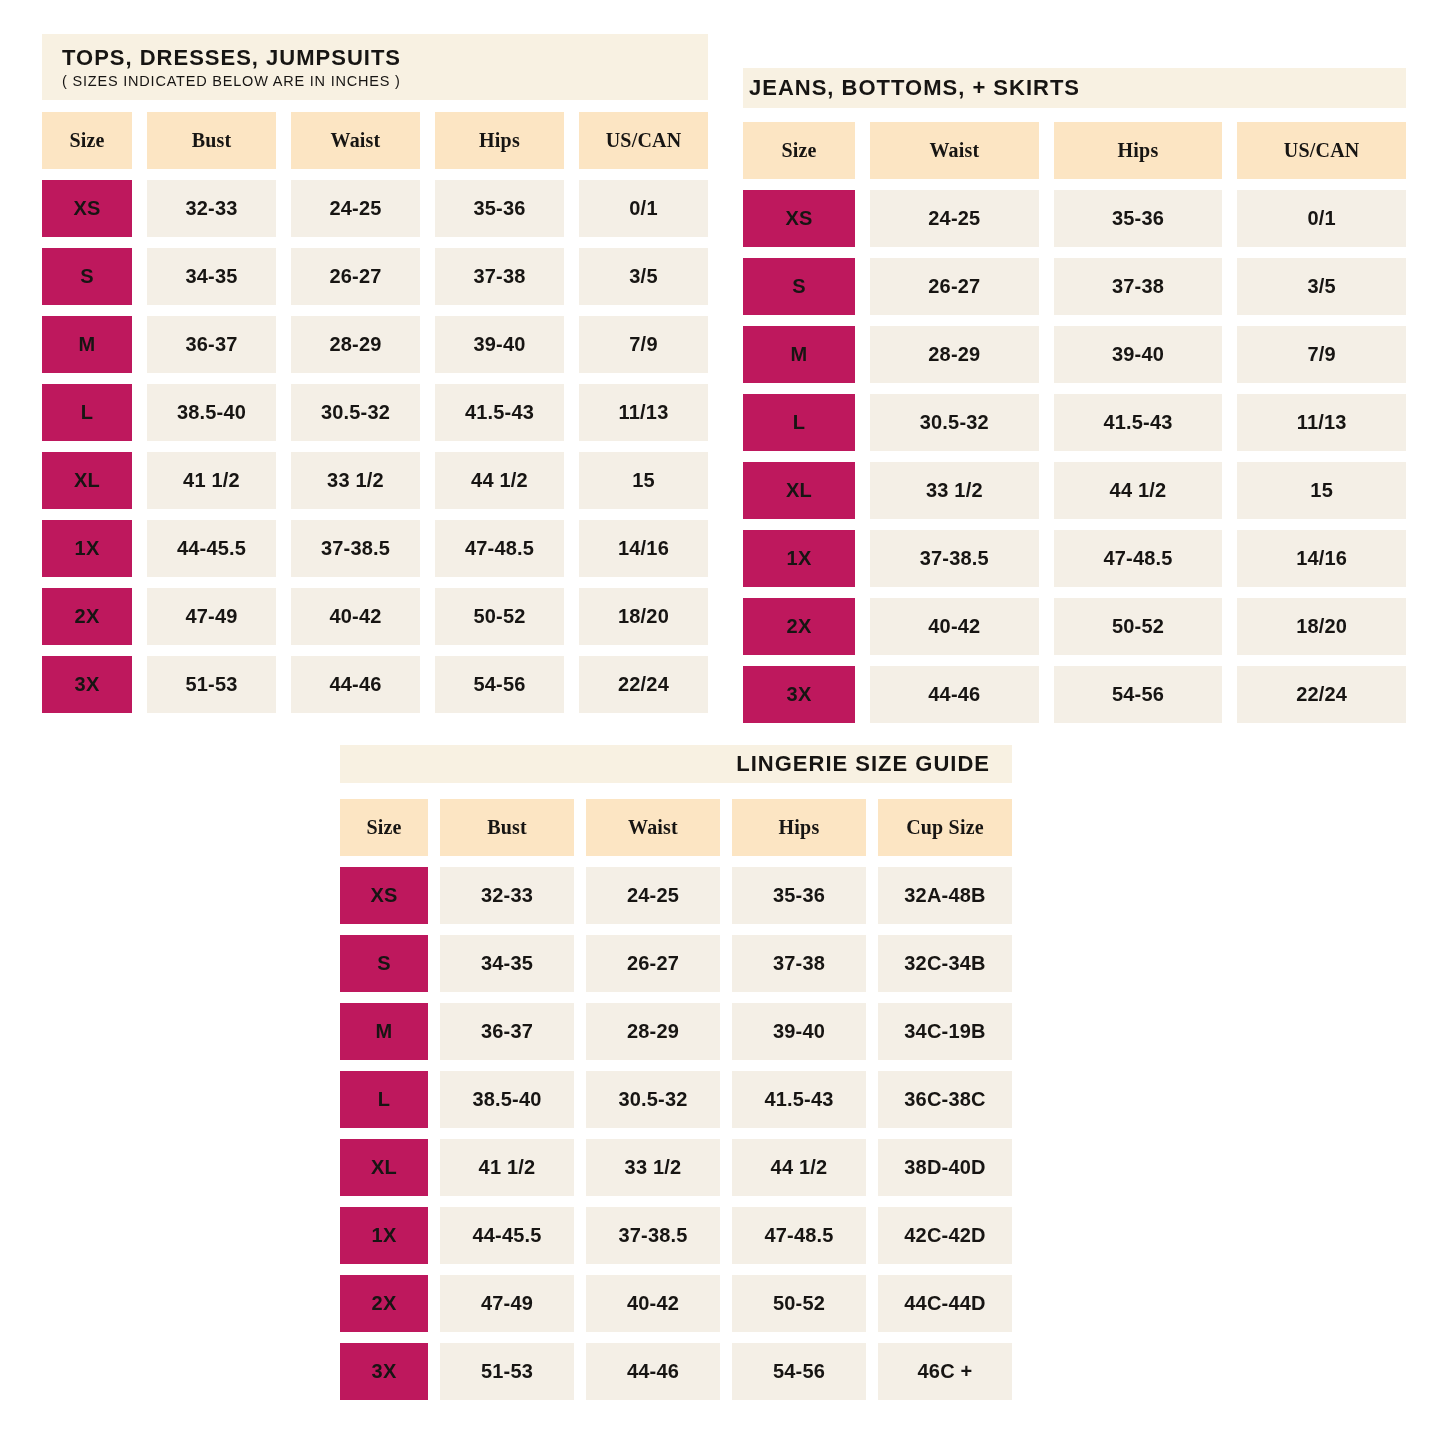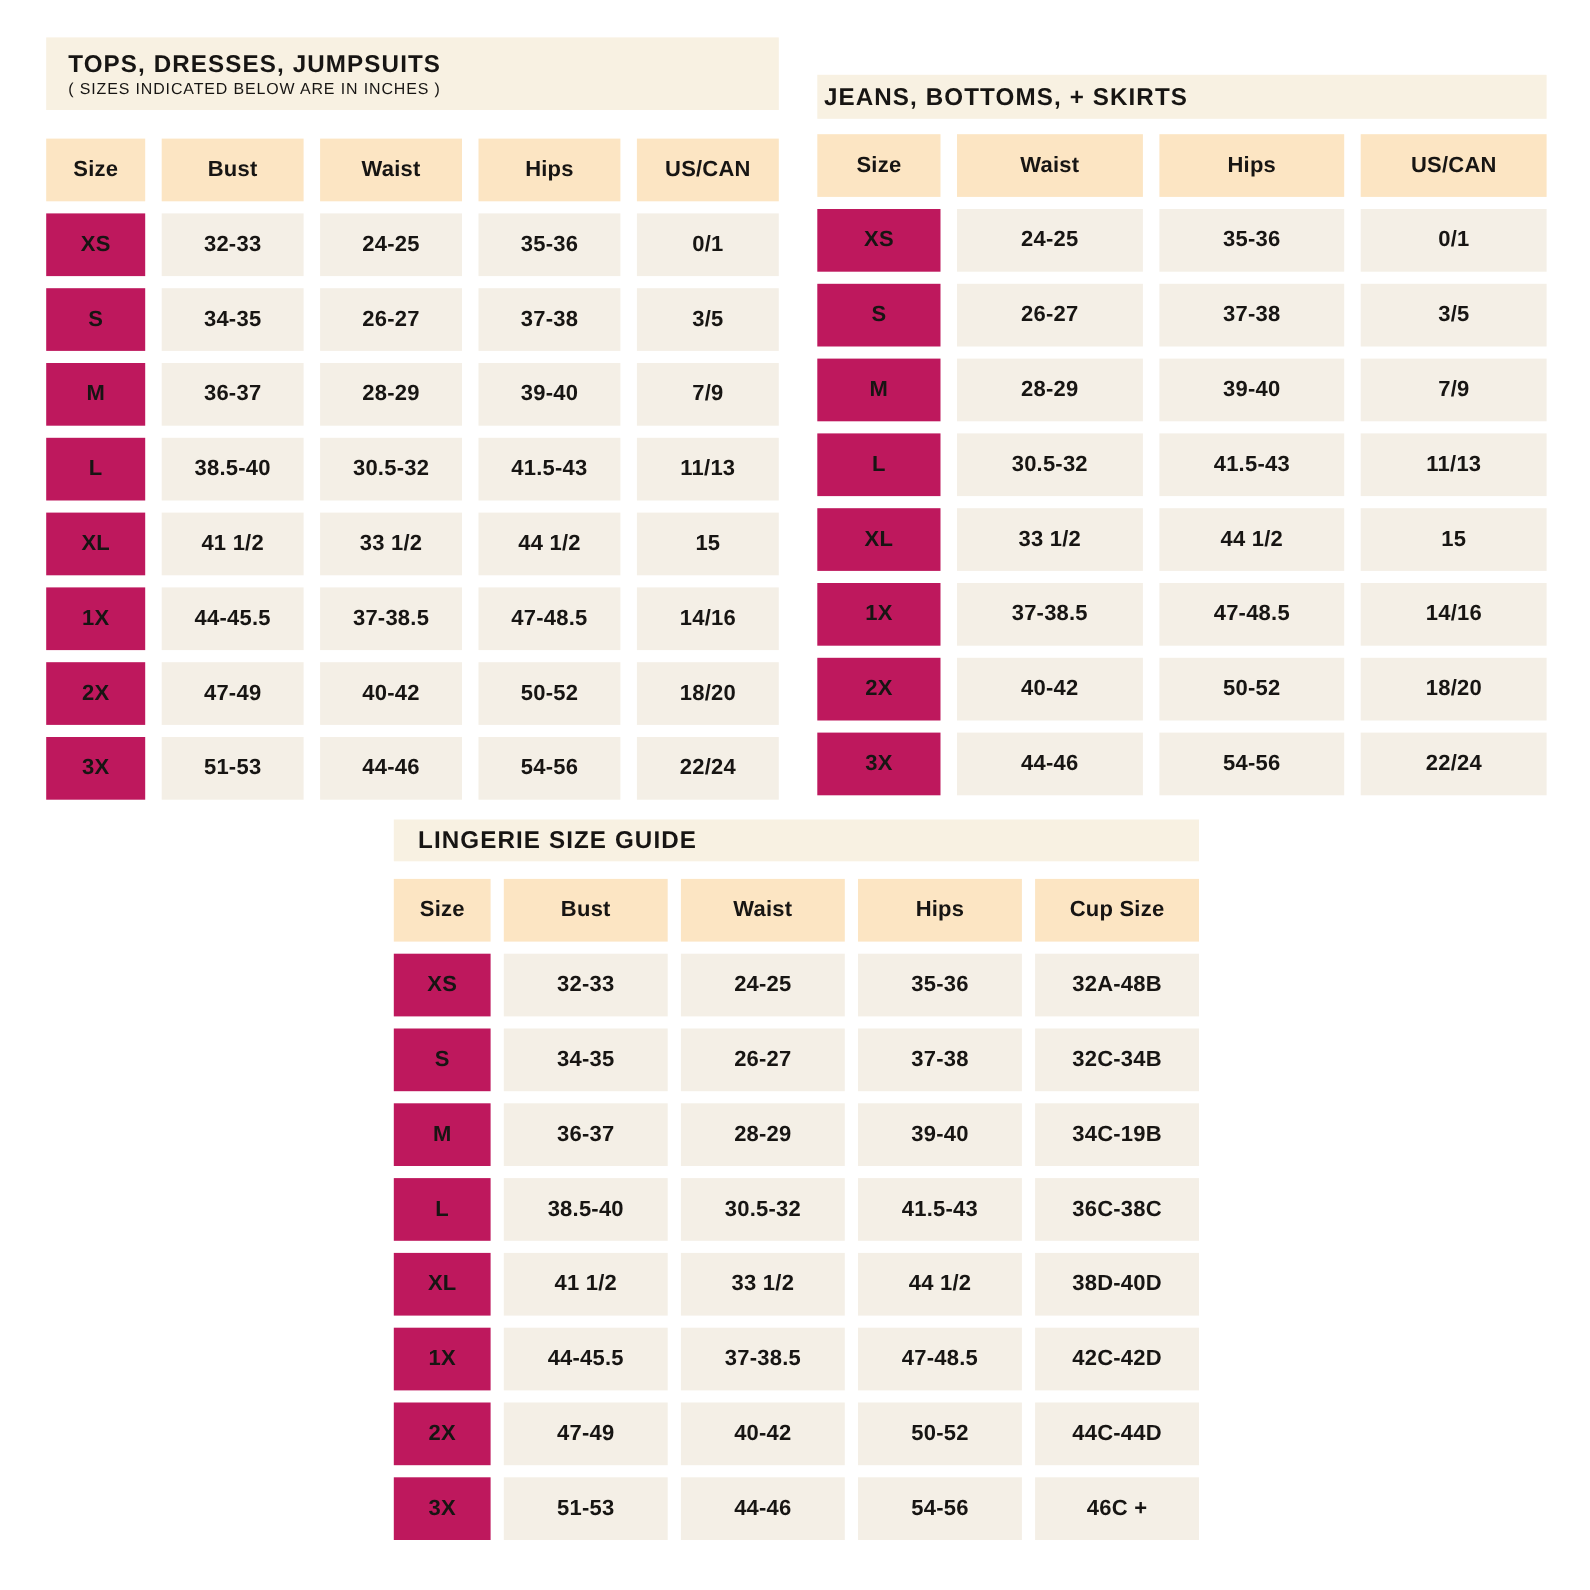--- a/index.html
+++ b/index.html
@@ -11,30 +11,30 @@
     width: 1445px;
     height: 1445px;
     position: relative;
     font-family: "Liberation Sans", sans-serif;
     color: #171513;
     overflow: hidden;
   }
   .table-block { position: absolute; }
   .t1 { left: 42px;  top: 34px;  width: 666px; }
   .t2 { left: 743px; top: 68px;  width: 663px; }
-  .t3 { left: 358px; top: 745px; width: 732px; }
+  .t3 { left: 340px; top: 745px; width: 672px; text-align: right; }
 
   .banner {
     background: #f8f1e2;
     box-sizing: border-box;
     display: flex;
     flex-direction: column;
     justify-content: center;
   }
-  .t1 .banner { height: 66px; padding: 0 20px; margin-bottom: 26px; }
+  .t1 .banner { height: 66px; padding: 0 20px; margin-bottom: 12px; }
   .t2 .banner { height: 40px; padding: 0 6px; margin-bottom: 14px; }
   .t3 .banner { height: 38px; padding: 0 22px; margin-bottom: 16px; }
 
   .banner-title {
     font-weight: 700;
     font-size: 22px;
     letter-spacing: 1px;
     line-height: 1.15;
     white-space: nowrap;
   }
@@ -57,21 +57,21 @@
   .cell {
     height: 57px;
     display: flex;
     align-items: center;
     justify-content: center;
     font-weight: 700;
     font-size: 20px;
     letter-spacing: 0.2px;
     white-space: nowrap;
   }
-  .head    { background: #fce5c3; font-size: 20px; }
+  .head    { background: #fce5c3; font-size: 20px; font-family: Liberation Serif, serif; }
   .rowhead { background: #be185d; }
   .data    { background: #f4efe6; }
 </style>
 </head>
 <body>
 
 <main>
 
   <section class="table-block t1">
     <header class="banner">

